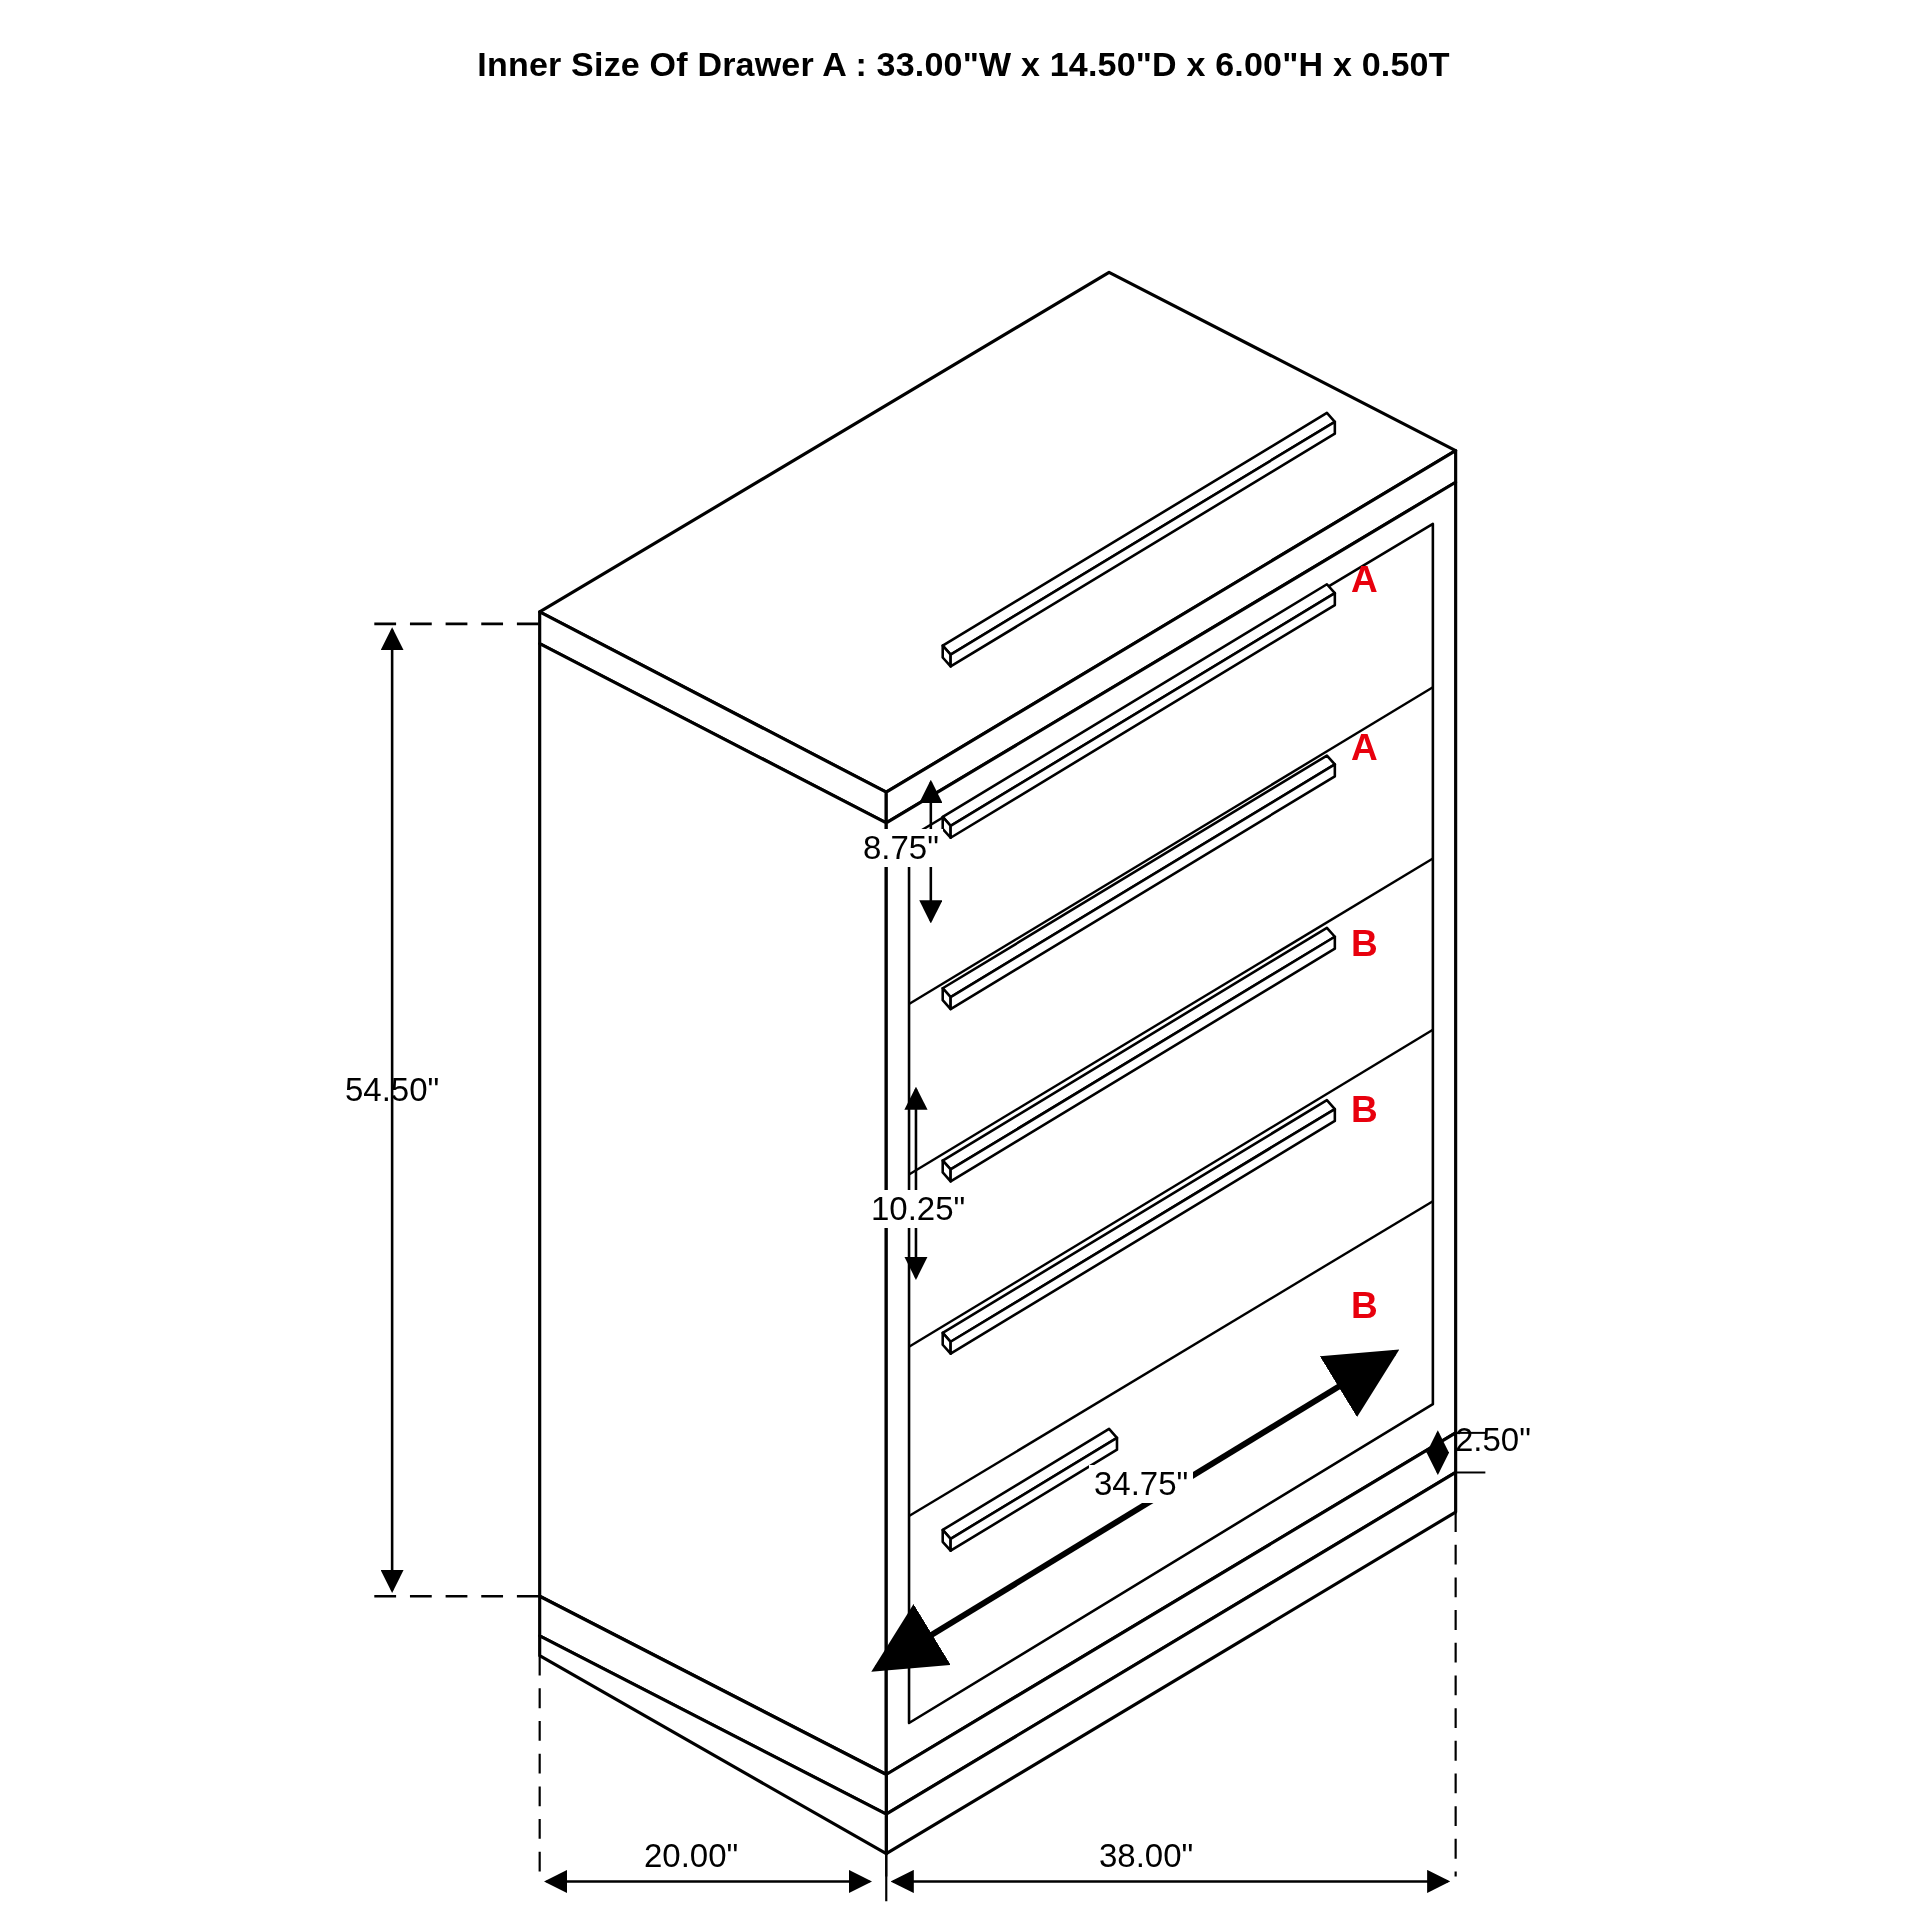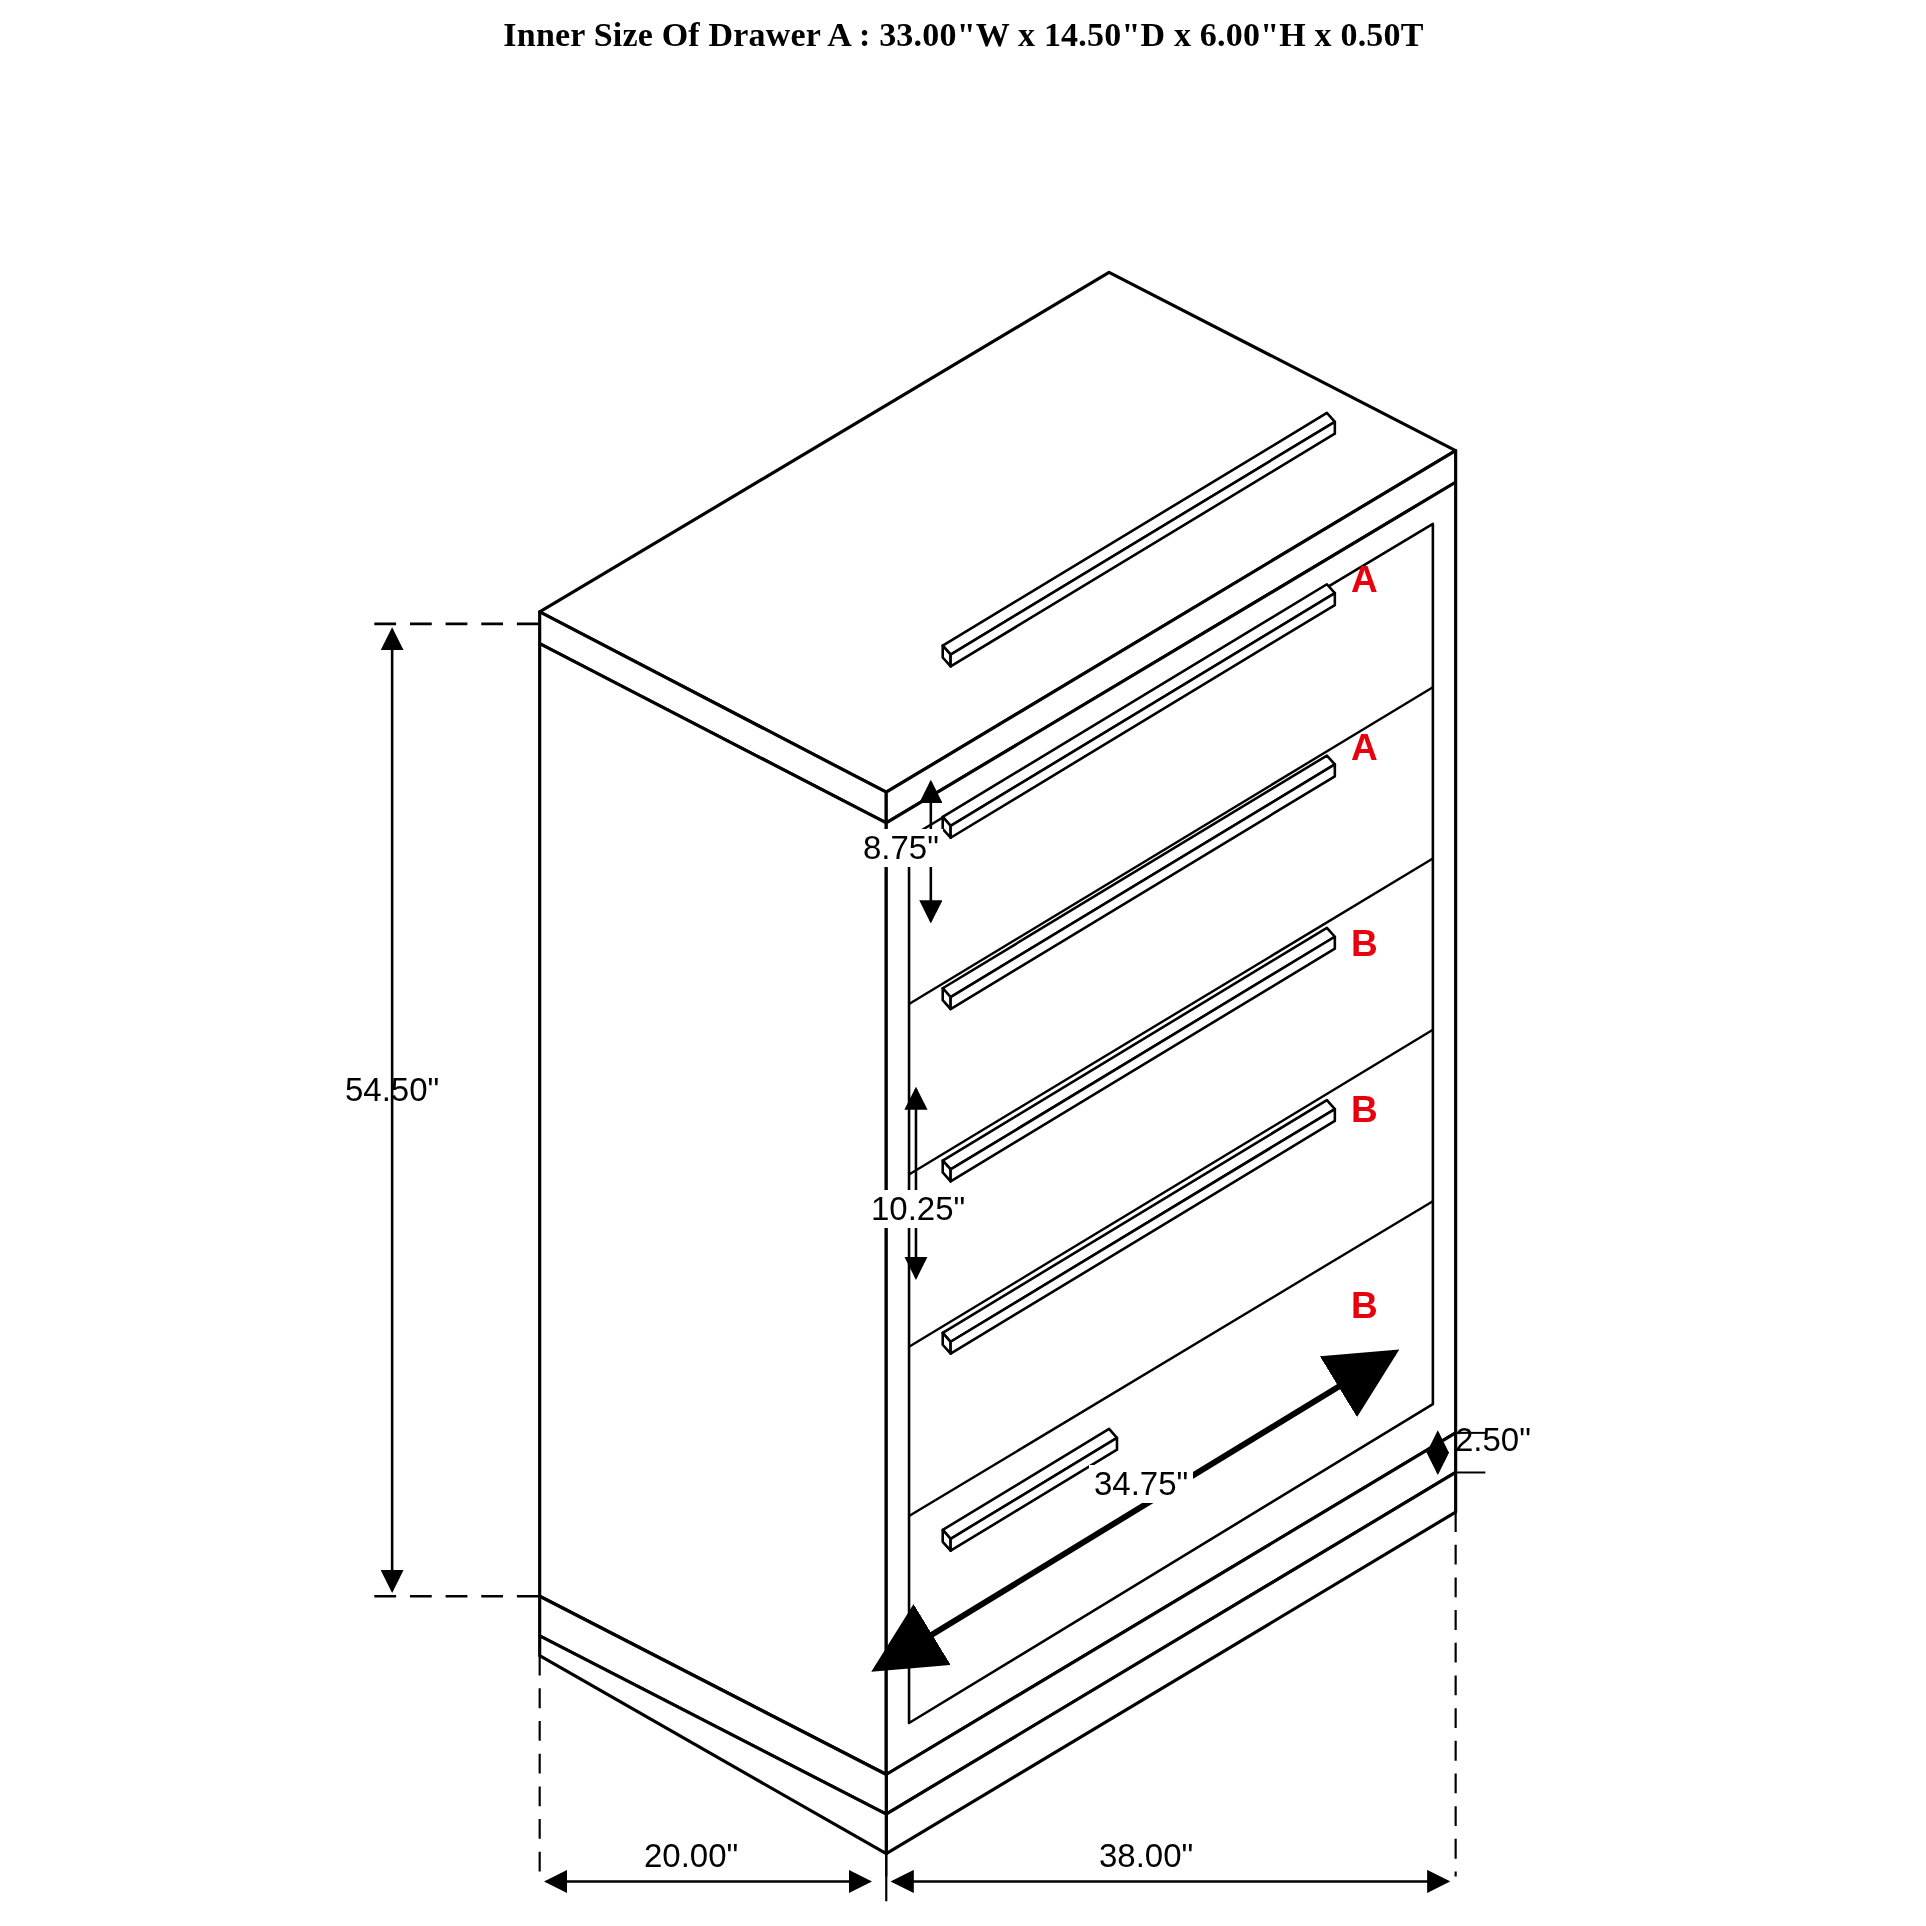--- a/index.html
+++ b/index.html
@@ -19,21 +19,21 @@
     position: absolute;
     left: 0;
     width: 1927px;
     text-align: center;
     font-weight: bold;
     font-size: 34px;
     color: #000000;
     letter-spacing: 0.2px;
     white-space: nowrap;
   }
-  #hdr1 { top: 16px; font-family: Liberation Serif, serif; }
+  #hdr1 { top: 45px; }
   #hdr2 { top: 77px; }
 
   #svg-wrap {
     position: absolute;
     left: 0;
     top: 0;
     width: 1927px;
     height: 1927px;
   }
   .dim-label {

